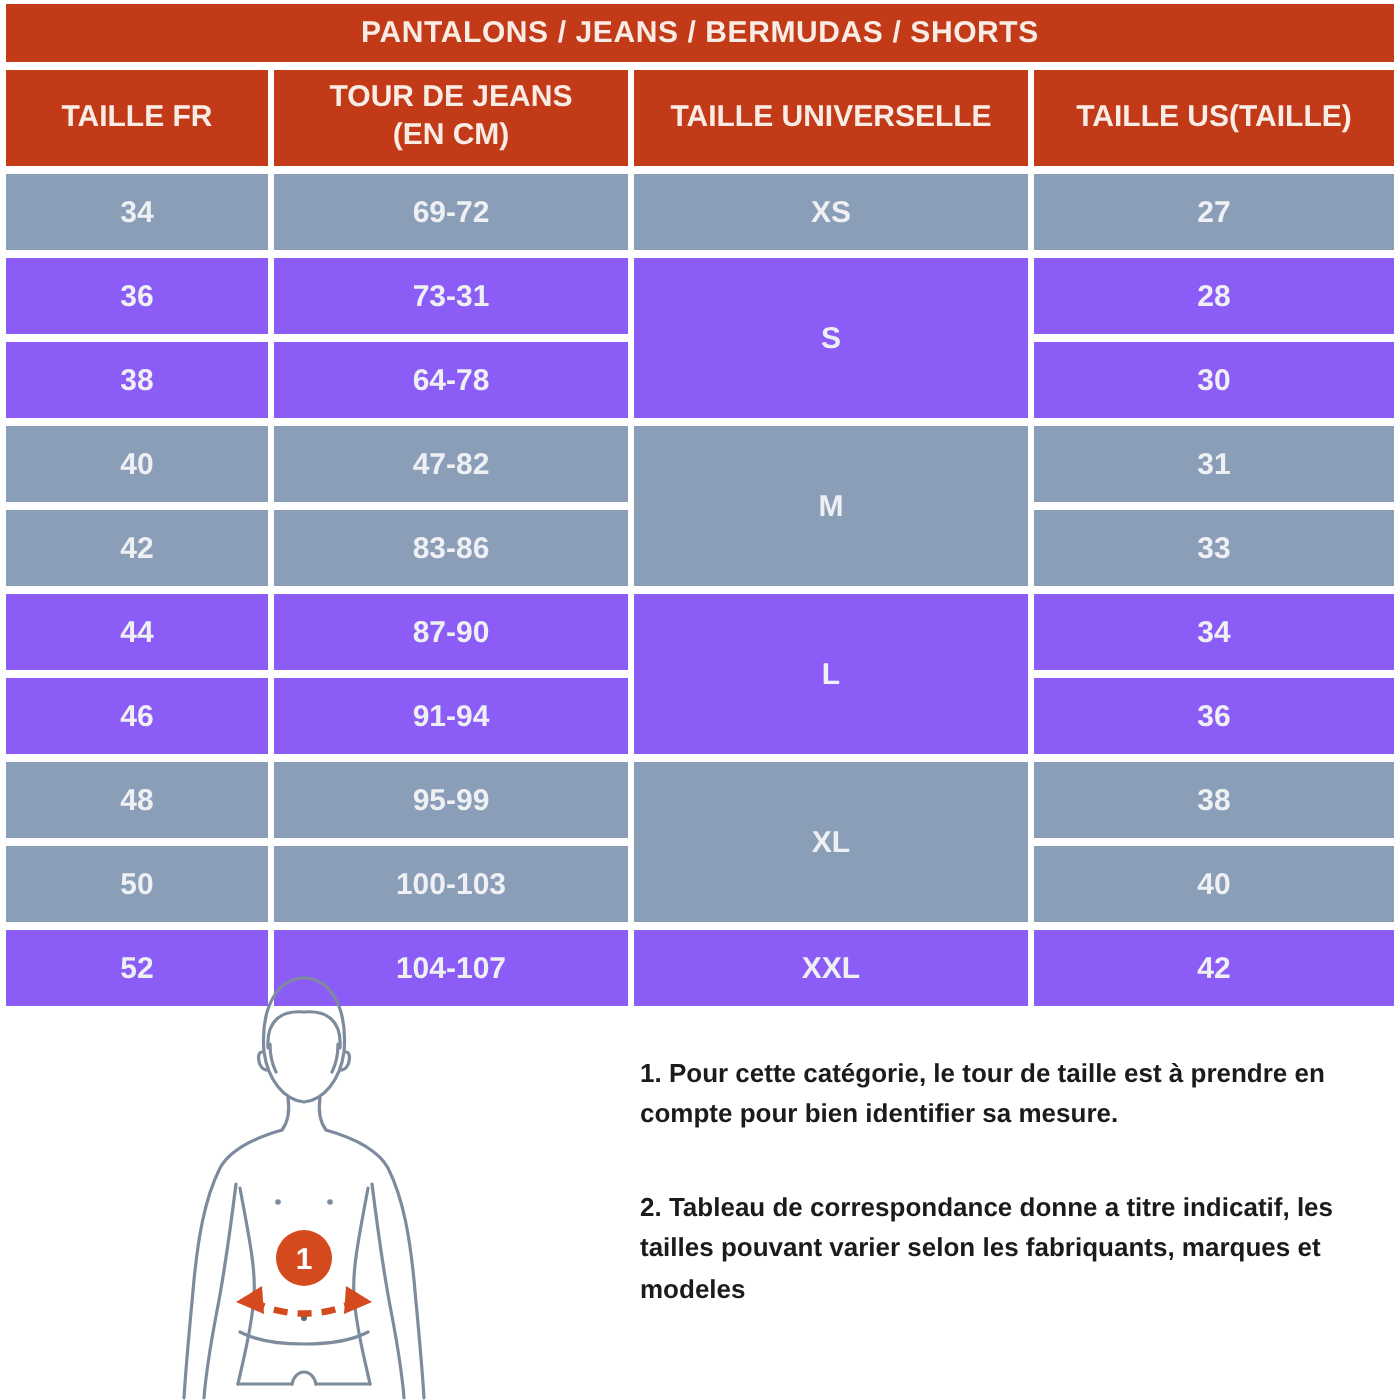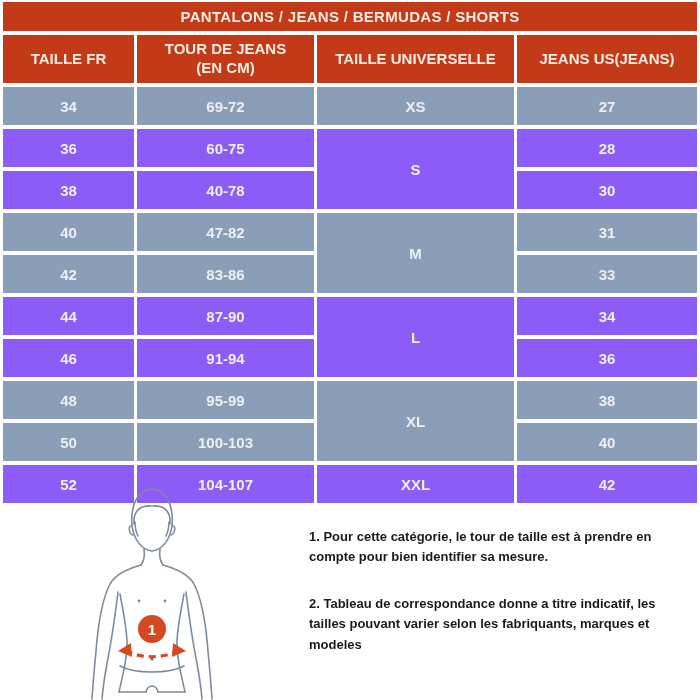--- a/index.html
+++ b/index.html
@@ -69,21 +69,21 @@
   .notes {
     position: absolute;
     left: 309px;
     top: 527px;
     width: 386px;
     color: #1b1b1b;
     font-size: 13px;
     font-weight: bold;
     line-height: 1.55;
   }
-  .notes p { margin: 0 0 27px 0; }
+  .notes p { margin: 0 0 27px 11px; }
 </style>
 </head>
 <body>
 
 <div class="sheet">
 
   <div class="table-area">
     <div class="title-bar">PANTALONS / JEANS / BERMUDAS / SHORTS</div>
 
     <table class="size-table">
@@ -94,39 +94,39 @@
         <col style="width:180px">
       </colgroup>
       <thead>
         <tr>
           <th>TAILLE FR</th>
           <th>
             <span>TOUR DE JEANS</span><br>
             <span>(EN CM)</span>
           </th>
           <th>TAILLE UNIVERSELLE</th>
-          <th>JEANS US(JEANS)</th>
+          <th>TAILLE US(TAILLE)</th>
         </tr>
       </thead>
       <tbody>
         <tr>
           <td class="light">34</td>
           <td class="light">69-72</td>
           <td class="light">XS</td>
           <td class="light">27</td>
         </tr>
         <tr>
           <td class="dark">36</td>
-          <td class="dark">60-75</td>
+          <td class="dark">73-31</td>
           <td class="dark" rowspan="2">S</td>
           <td class="dark">28</td>
         </tr>
         <tr>
           <td class="dark">38</td>
-          <td class="dark">40-78</td>
+          <td class="dark">64-78</td>
           <td class="dark">30</td>
         </tr>
         <tr>
           <td class="light">40</td>
           <td class="light">47-82</td>
           <td class="light" rowspan="2">M</td>
           <td class="light">31</td>
         </tr>
         <tr>
           <td class="light">42</td>

